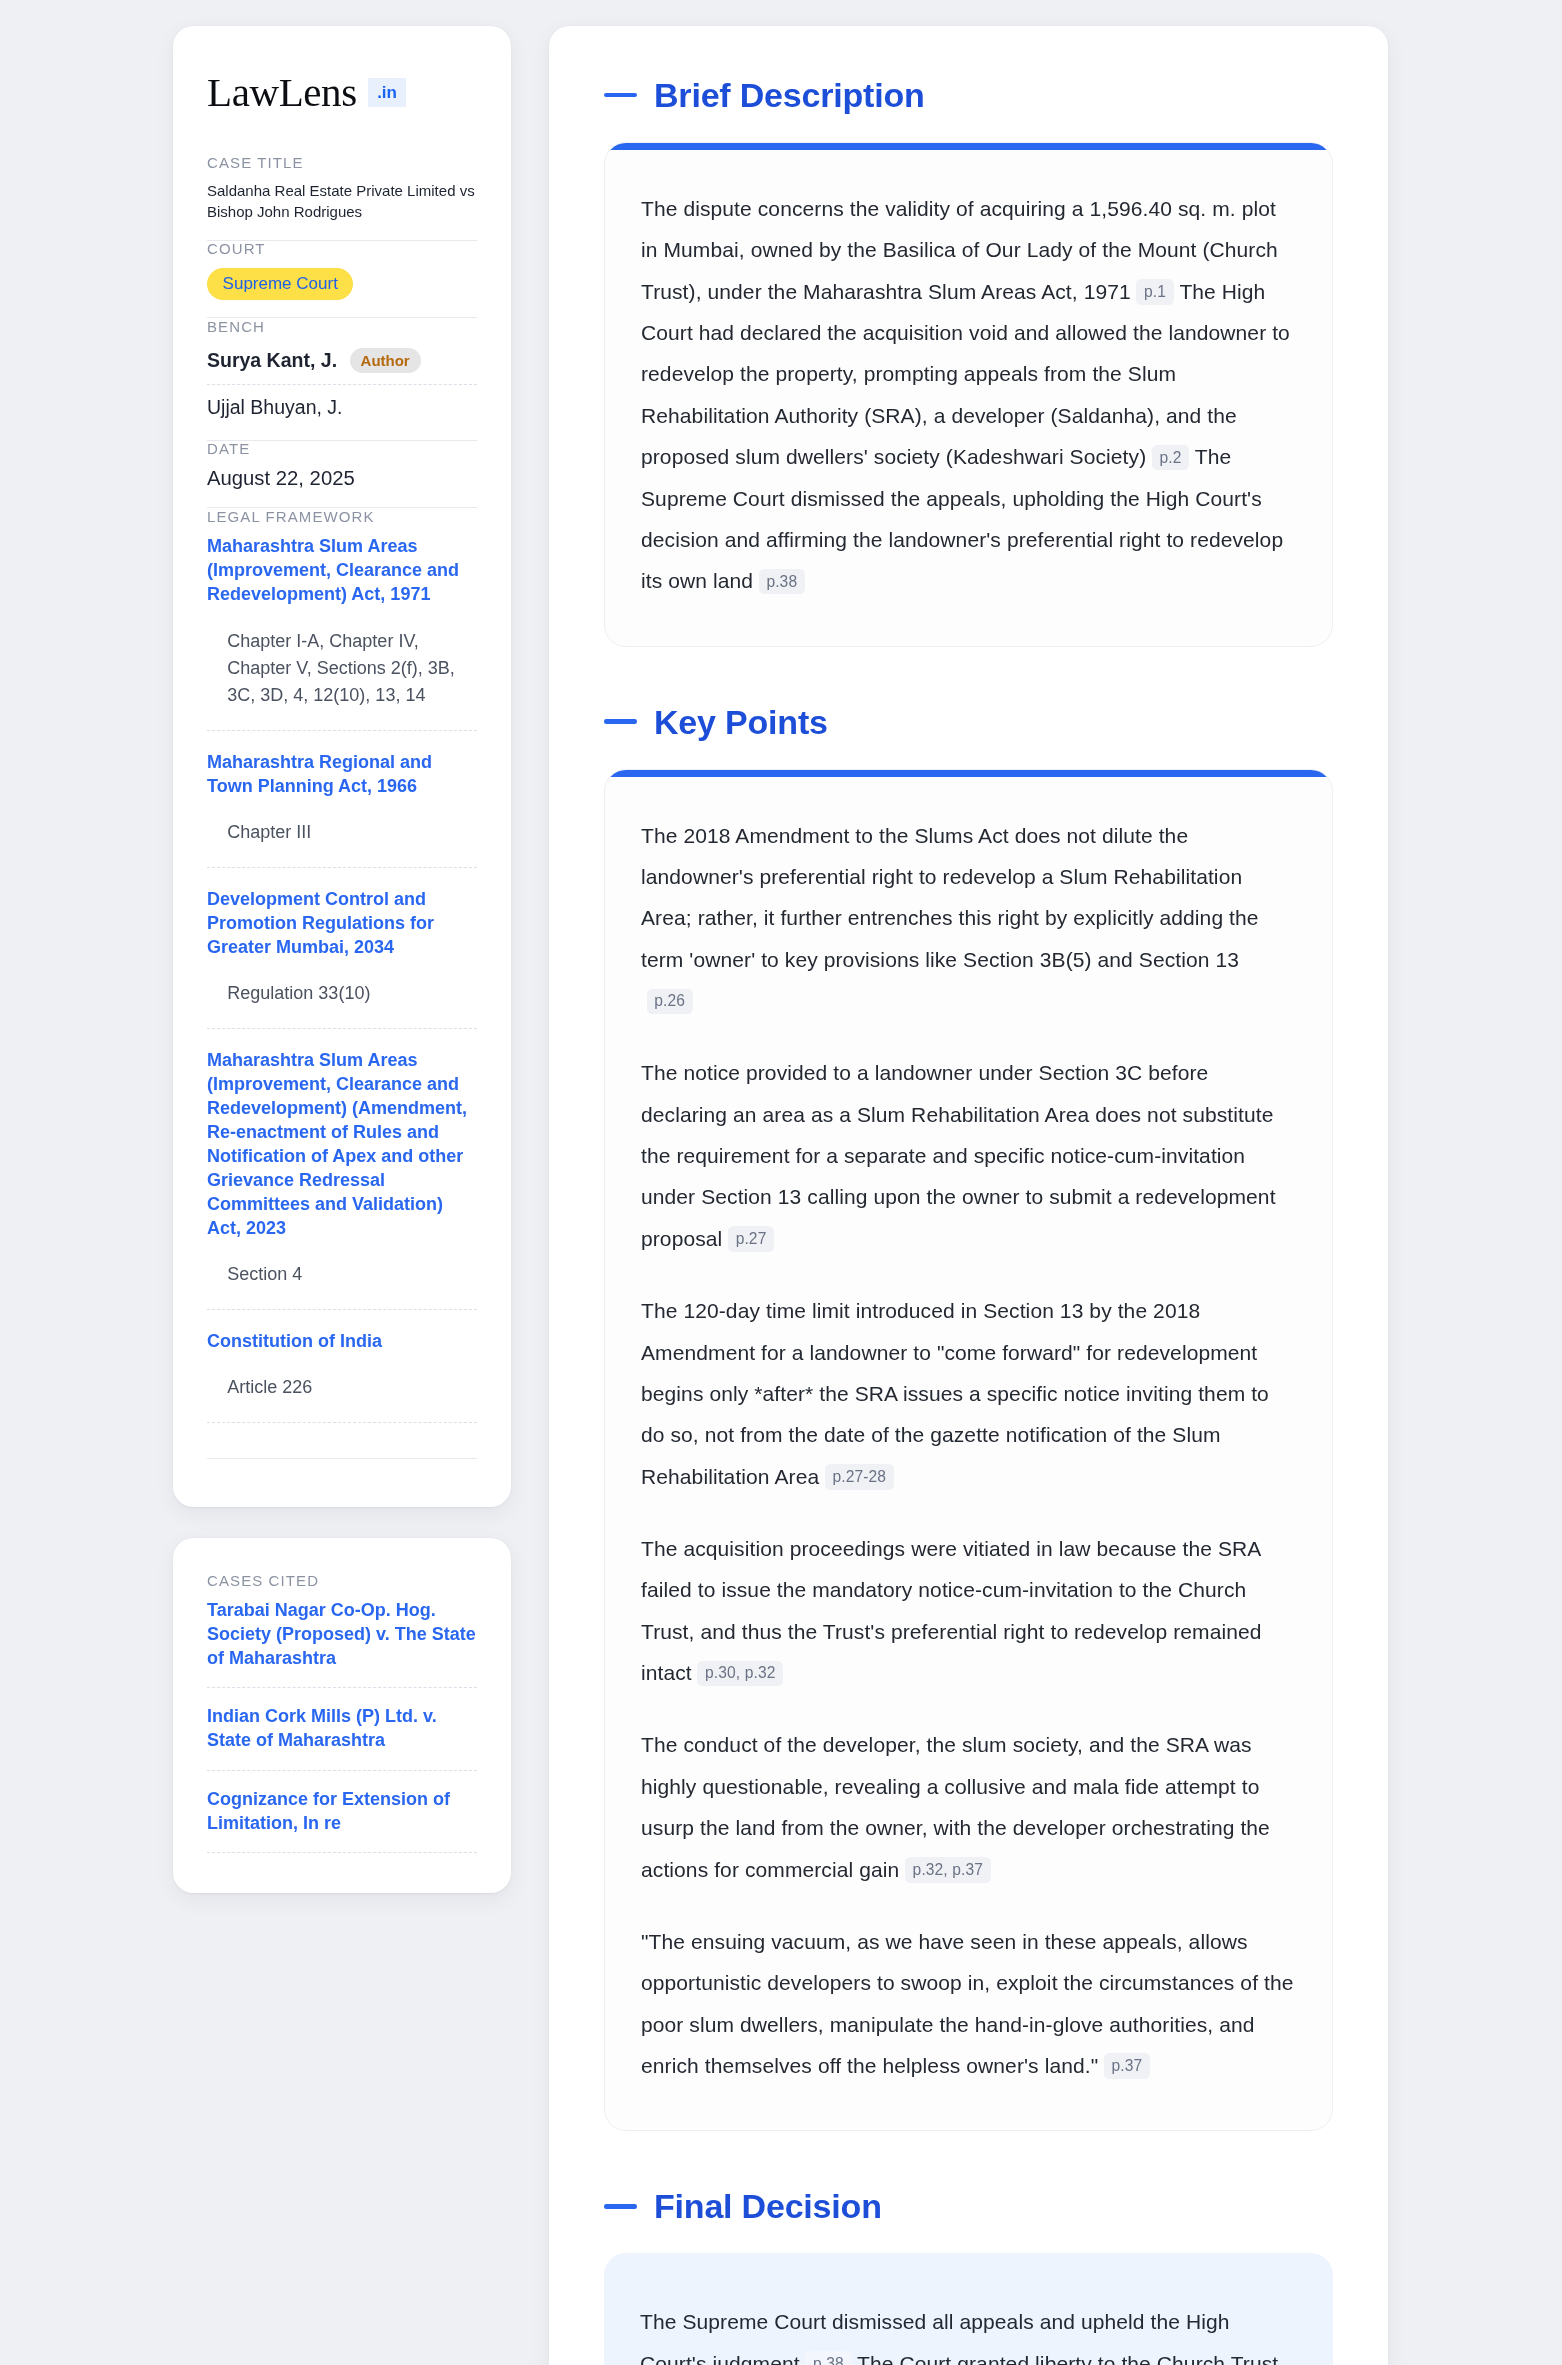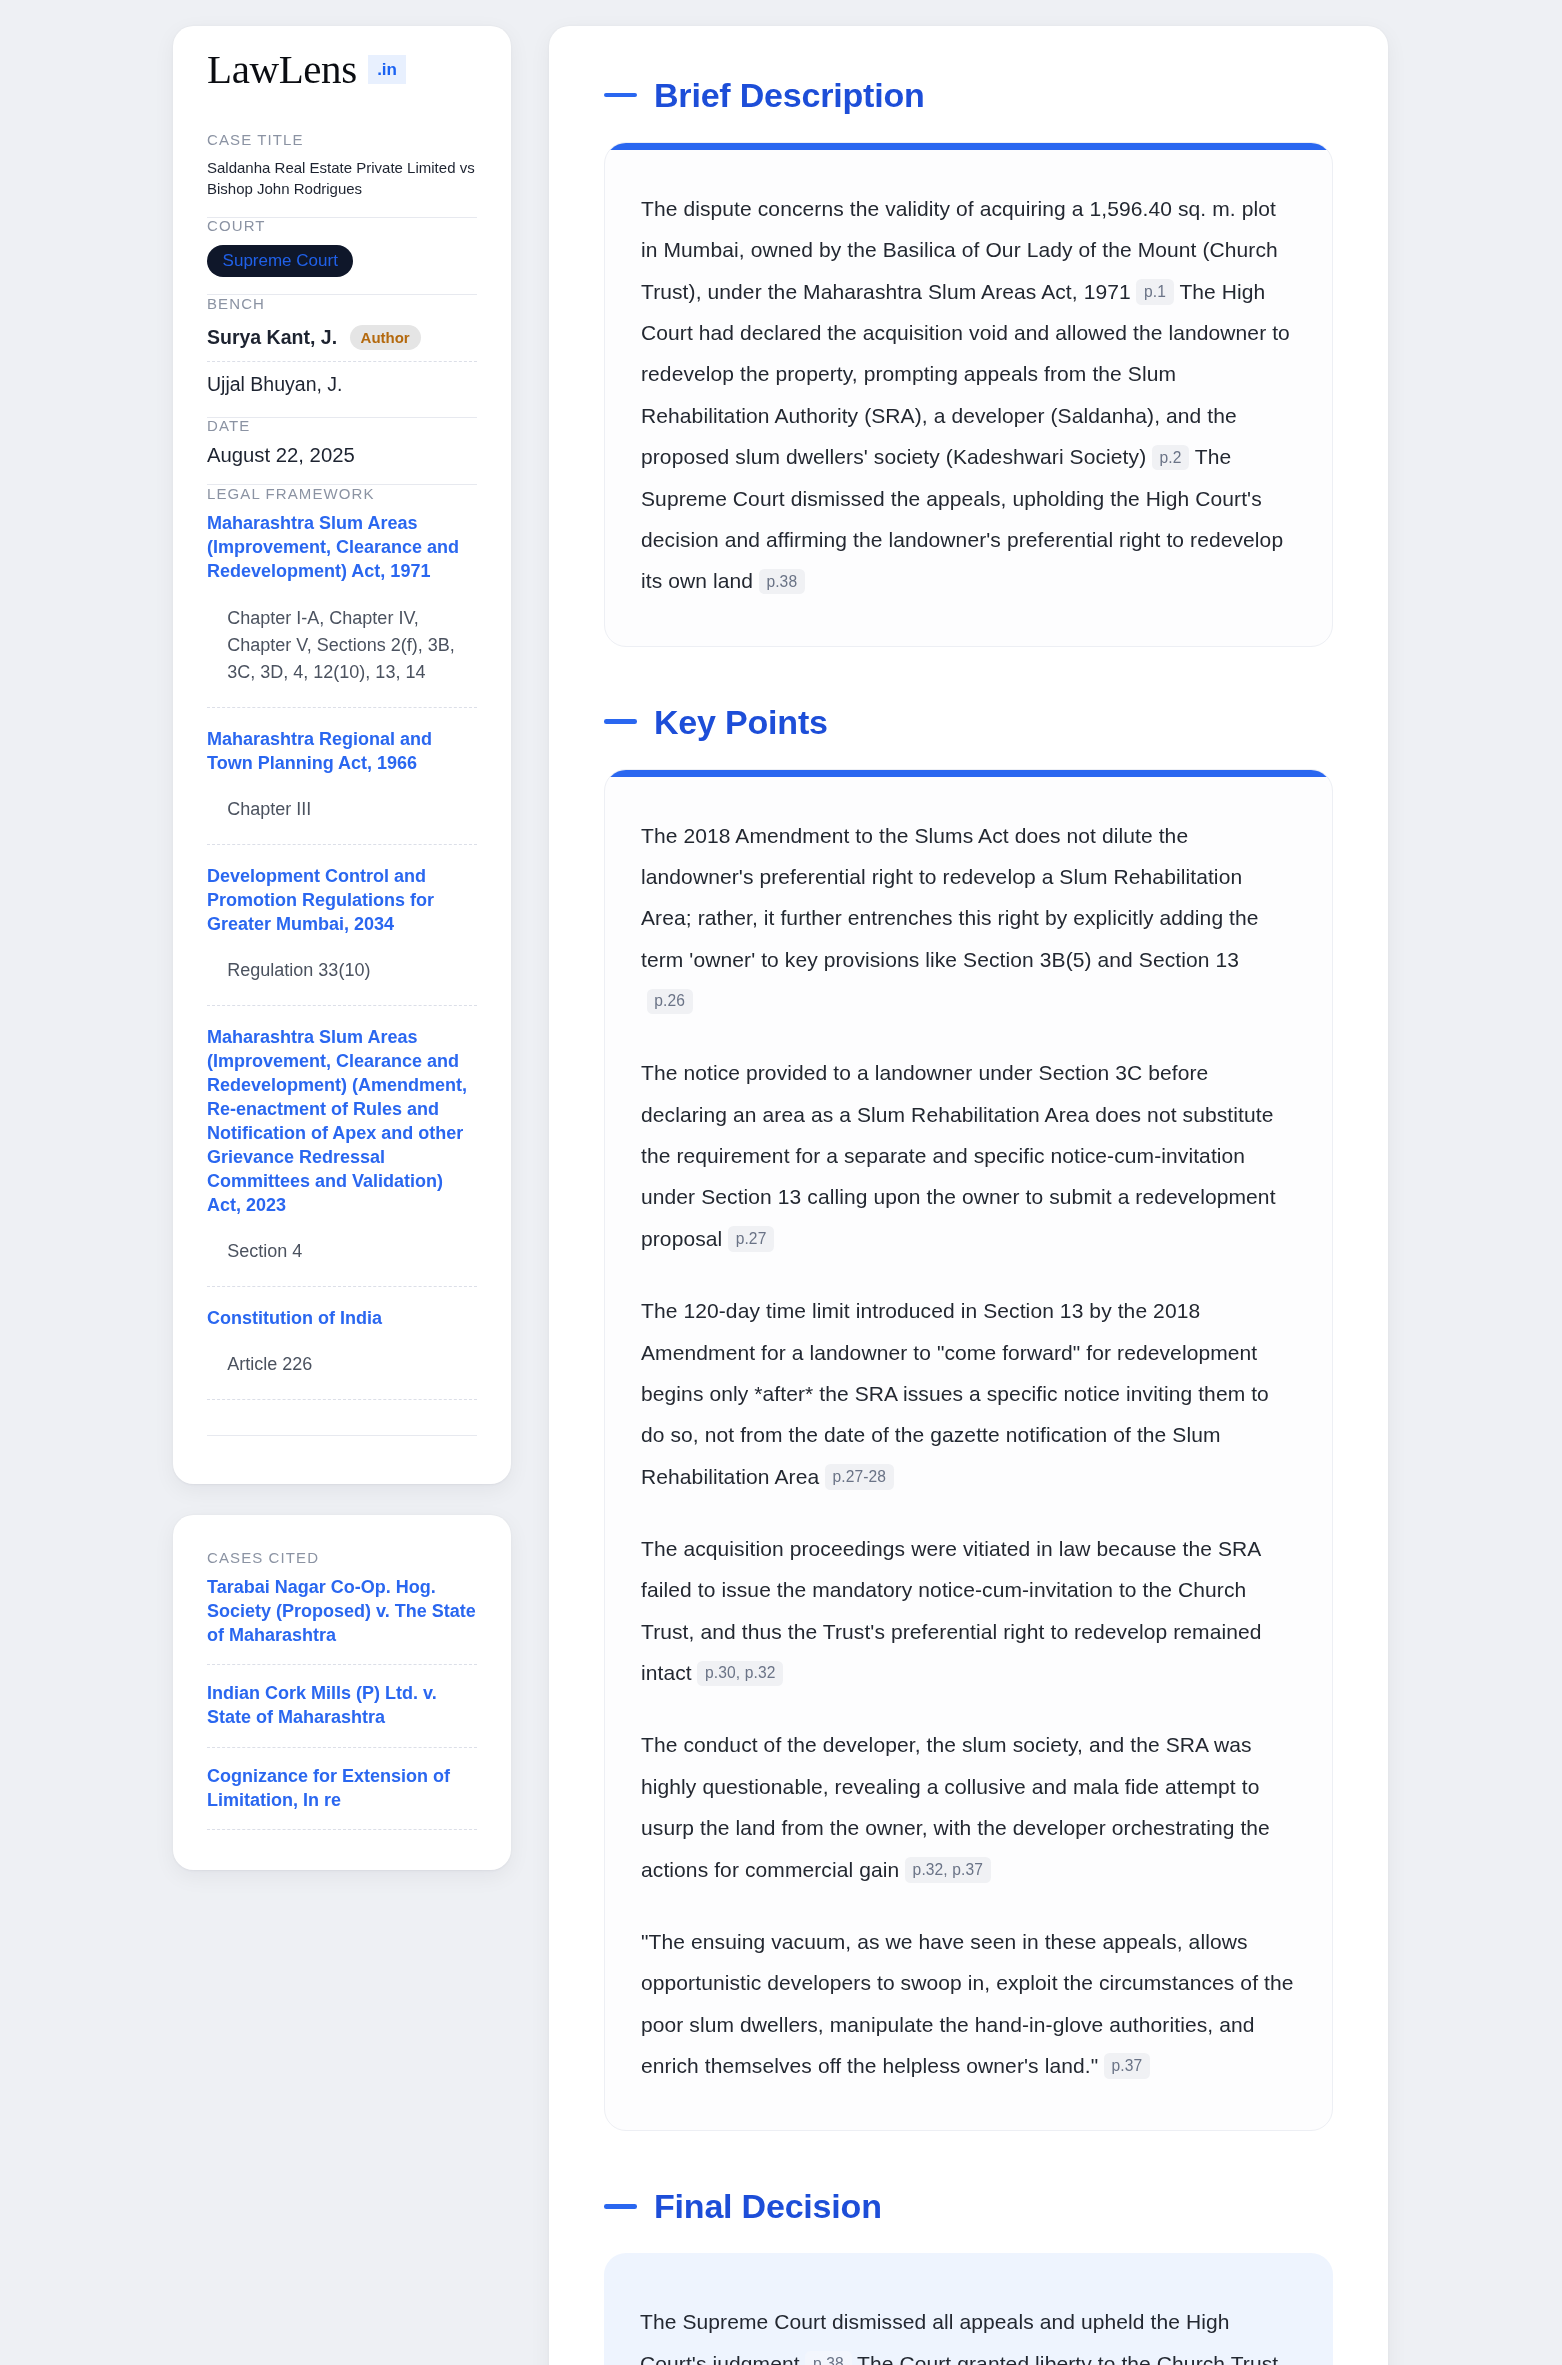--- a/index.html
+++ b/index.html
@@ -30,21 +30,21 @@
     gap: 31px;
     flex: 0 0 auto;
   }
 
   .card {
     background: #ffffff;
     border-radius: 20.3px;
     box-shadow: 0 0.8px 2.3px rgba(16,24,40,.05), 0 6.3px 22px rgba(16,24,40,.055);
   }
 
-  .sidebar-main { padding: 23px 34px 31px 34px; }
+  .sidebar-main { padding: 46px 34px 31px 34px; }
 
   .brand {
     display: flex;
     align-items: center;
     gap: 11px;
     margin-bottom: 41px;
   }
   .brand-name {
     font-family: "Liberation Serif", serif;
     font-size: 41px;
@@ -81,21 +81,21 @@
 
   .case-title {
     font-size: 15px;
     line-height: 1.38;
     color: #1d2330;
     font-weight: 400;
   }
 
   .pill {
     display: inline-block;
-    background: #0f172a;
+    background: #fde047;
     color: #2060e8;
     font-size: 17px;
     font-weight: 400;
     border-radius: 781px;
     padding: 7px 15.6px 8.6px 15.6px;
     line-height: 1;
   }
 
   .bench-row {
     display: flex;

